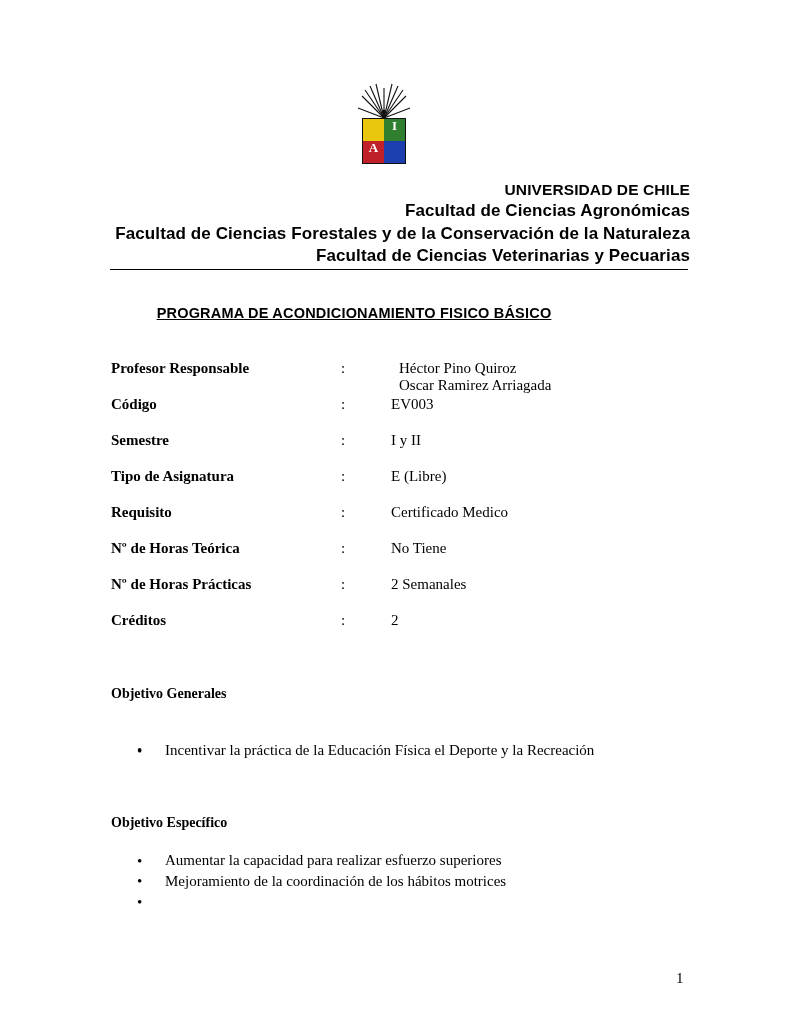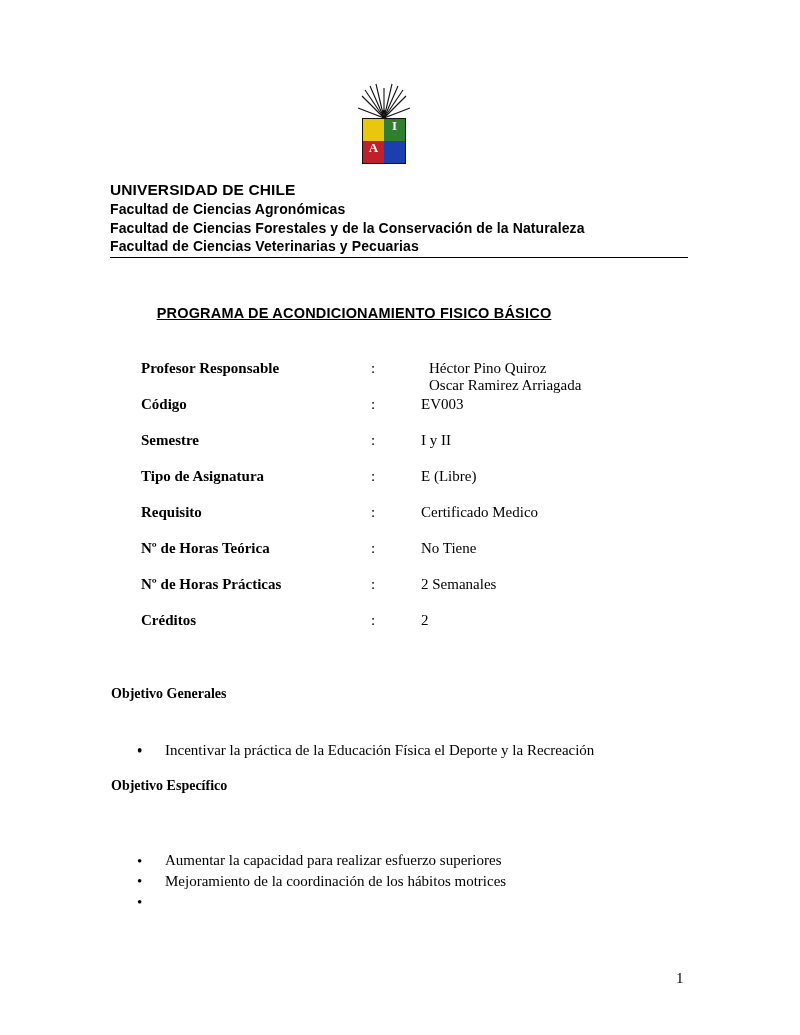--- a/index.html
+++ b/index.html
@@ -73,23 +73,24 @@
     position: absolute;
     left: 110px;
     top: 180px;
     width: 580px;
     font-family: "Liberation Sans", sans-serif;
   }
   .header-block .line {
     font-weight: bold;
     line-height: 1.32;
     letter-spacing: 0.1px;
+    text-align: right;
   }
   .h-l1 { font-size: 15.5px; }
-  .h-l2, .h-l3, .h-l4 { font-size: 14px; }
+  .h-l2, .h-l3, .h-l4 { font-size: 17px; }
   .h-rule {
     border-bottom: 1.6px solid #000;
     width: 578px;
     margin-top: 1px;
     margin-bottom: 2px;
   }
   .h-l5 { font-size: 14.5px; }
 
   
   .doc-title {
@@ -105,21 +106,20 @@
     letter-spacing: 0.2px;
   }
 
   
   .info-table {
     position: absolute;
     left: 111px;
     top: 360px;
     width: 600px;
     border-collapse: collapse;
-    margin-left: 30px;
   }
   .info-table td {
     padding: 0;
     vertical-align: top;
     font-size: 15px;
   }
   .info-table tr { height: 36px; }
   .col-label {
     width: 230px;
     font-weight: bold;
@@ -143,21 +143,21 @@
 
   
   .section-heading {
     position: absolute;
     left: 111px;
     font-weight: bold;
     font-size: 14px;
     font-family: "Liberation Serif", serif;
   }
   #obj-generales-heading { top: 686px; }
-  #obj-especifico-heading { top: 778px; }
+  #obj-especifico-heading { top: 815px; }
 
   .bullets {
     position: absolute;
     left: 133px;
     width: 560px;
     margin: 0;
     padding: 0;
     list-style: none;
   }
   #obj-generales-list { top: 740px; }

